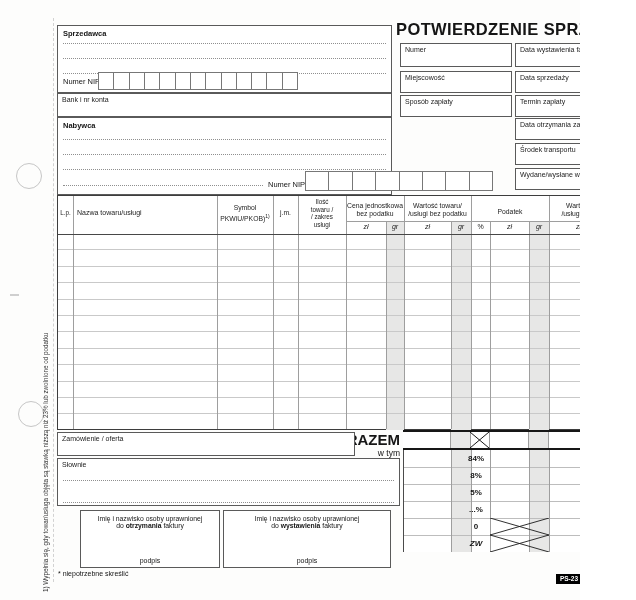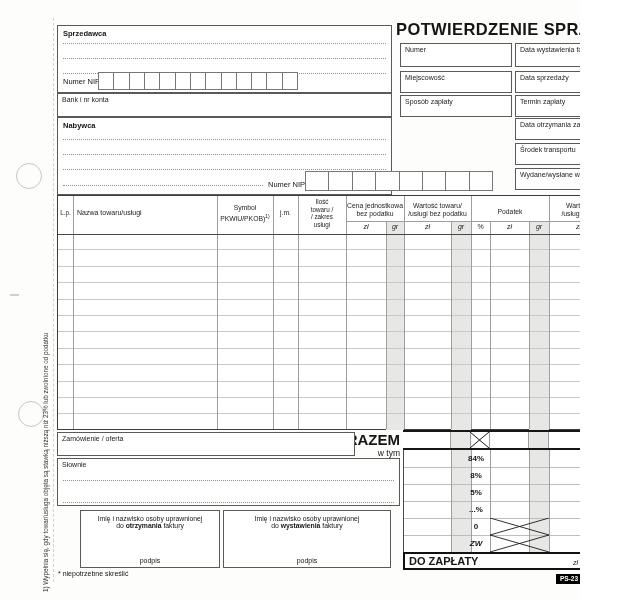--- a/index.html
+++ b/index.html
@@ -229,25 +229,20 @@
     <div class="rate-lbl" style="top:68px;">0</div>
     <div class="rate-lbl" style="top:85px;font-style:italic;">ZW</div>
     <svg class="abs" style="left:86px;top:68px;" width="59" height="34">
       <line x1="0" y1="0" x2="59" y2="17" stroke="#1a1a1a" stroke-width="0.9"></line>
       <line x1="59" y1="0" x2="0" y2="17" stroke="#1a1a1a" stroke-width="0.9"></line>
       <line x1="0" y1="17" x2="59" y2="34" stroke="#1a1a1a" stroke-width="0.9"></line>
       <line x1="59" y1="17" x2="0" y2="34" stroke="#1a1a1a" stroke-width="0.9"></line>
     </svg>
   </div>
 
-  <div class="pay">
-    <span class="abs bold" style="left:4px;top:1px;font-size:11px;white-space:nowrap;">DO ZAPŁATY</span>
-    <span class="abs" style="left:168px;top:5px;font-size:7px;font-style:italic;">zł</span>
-    <span class="abs" style="left:190px;top:5px;font-size:7px;font-style:italic;">gr</span>
-  </div>
 
   <div class="box" style="left:57px;top:432px;width:298px;height:24px;">
     <span class="flabel">Zamówienie / oferta</span>
   </div>
 
   <div class="box" style="left:57px;top:458px;width:343px;height:48px;">
     <span class="flabel">Słownie</span>
     <div class="dotted" style="left:5px;top:21px;width:331px;"></div>
     <div class="dotted" style="left:5px;top:43px;width:331px;"></div>
   </div>

